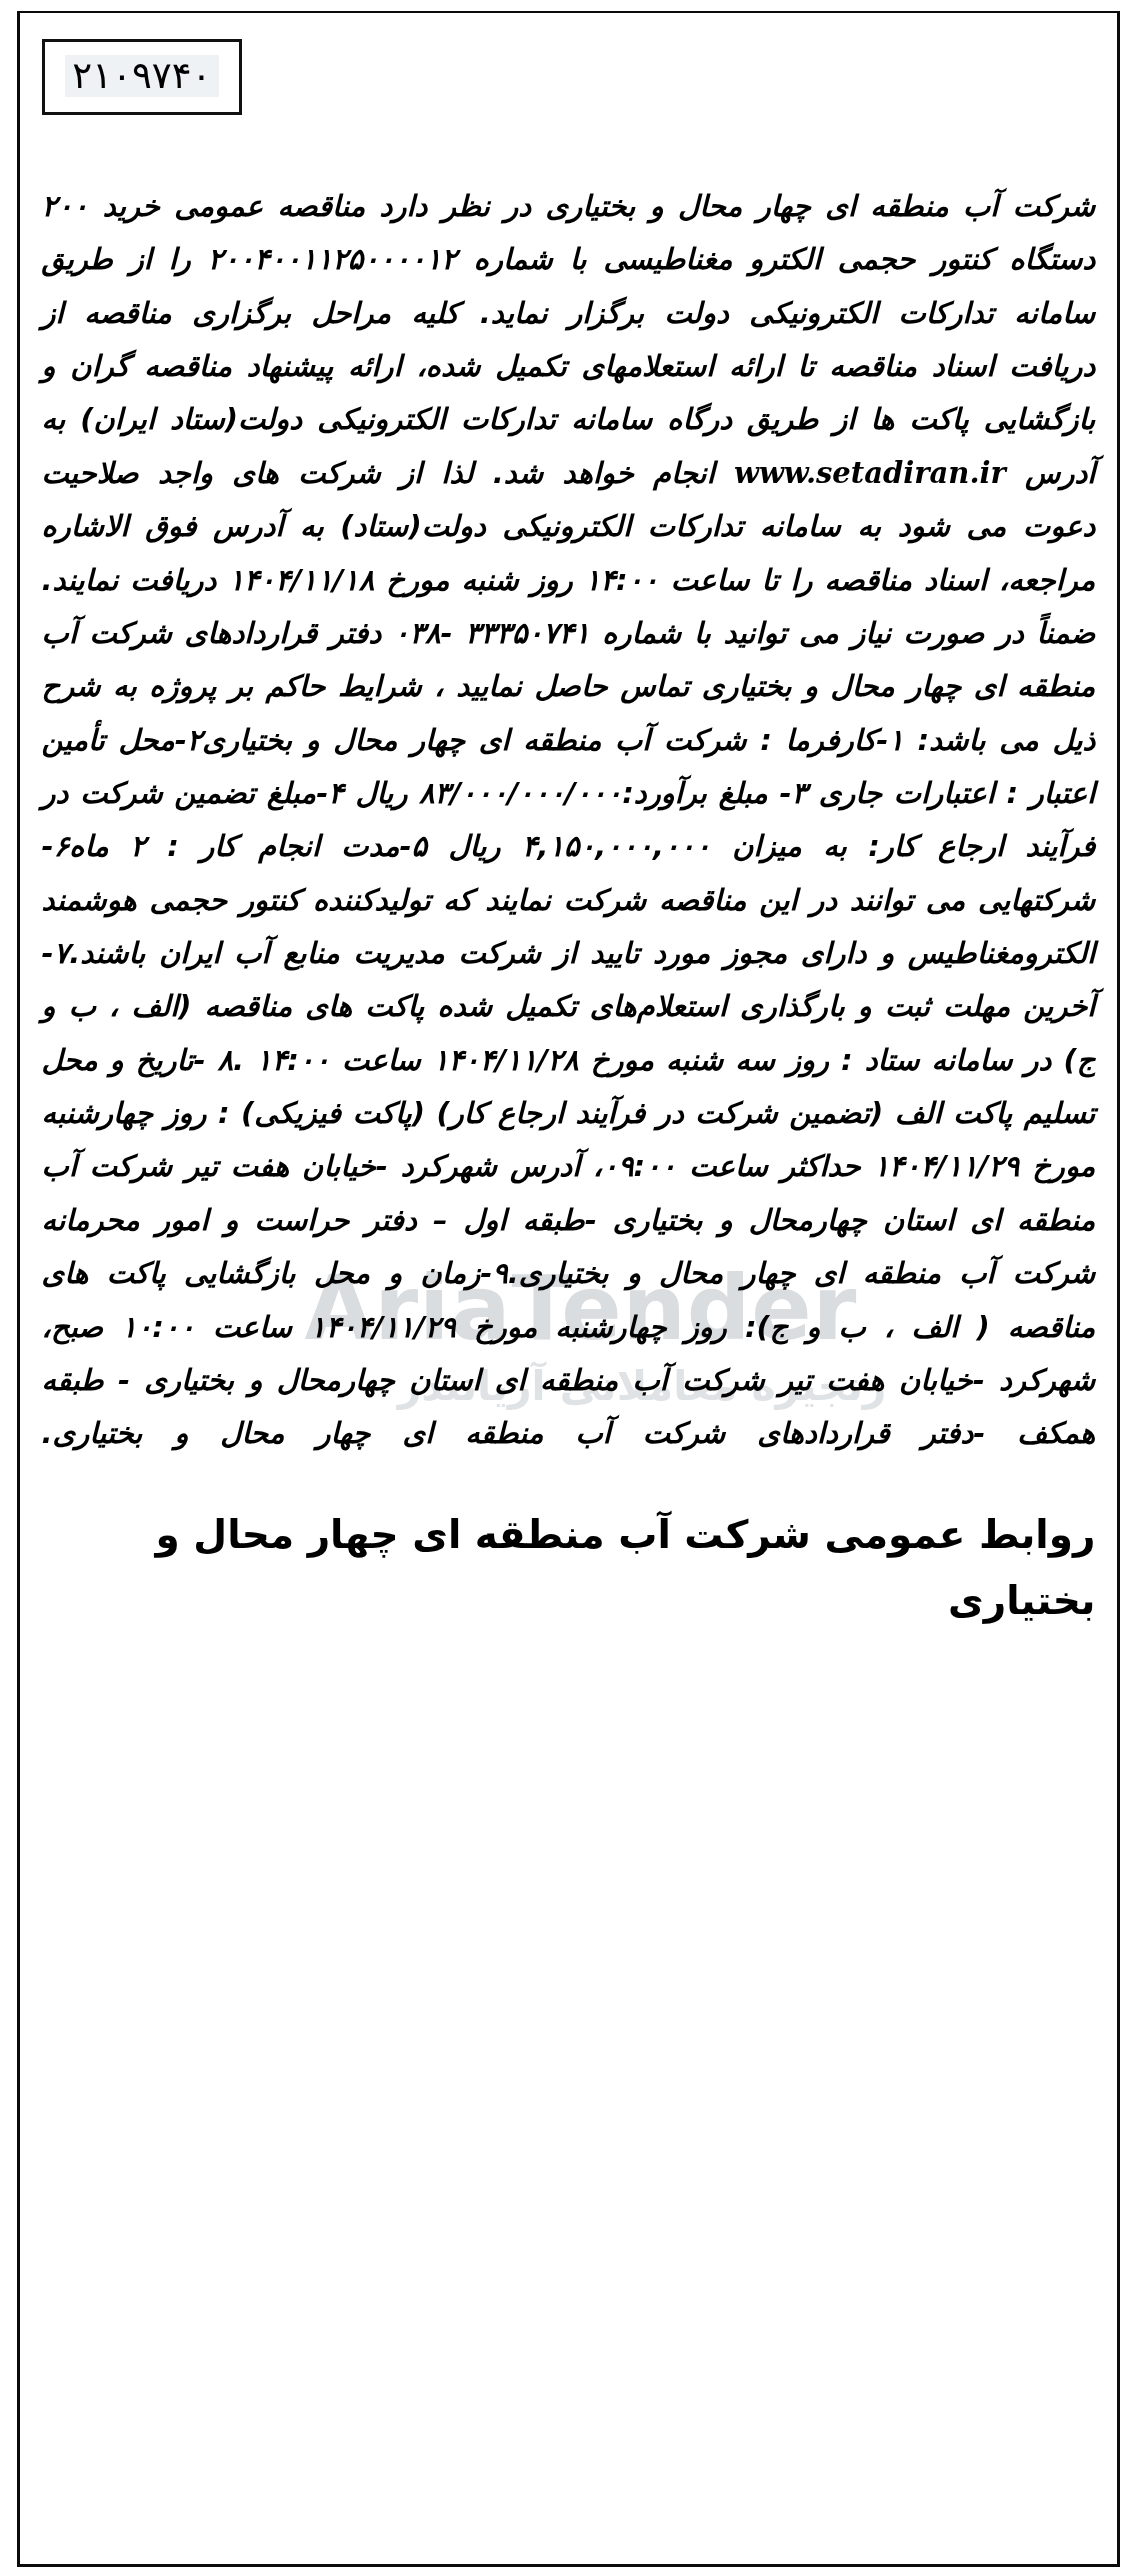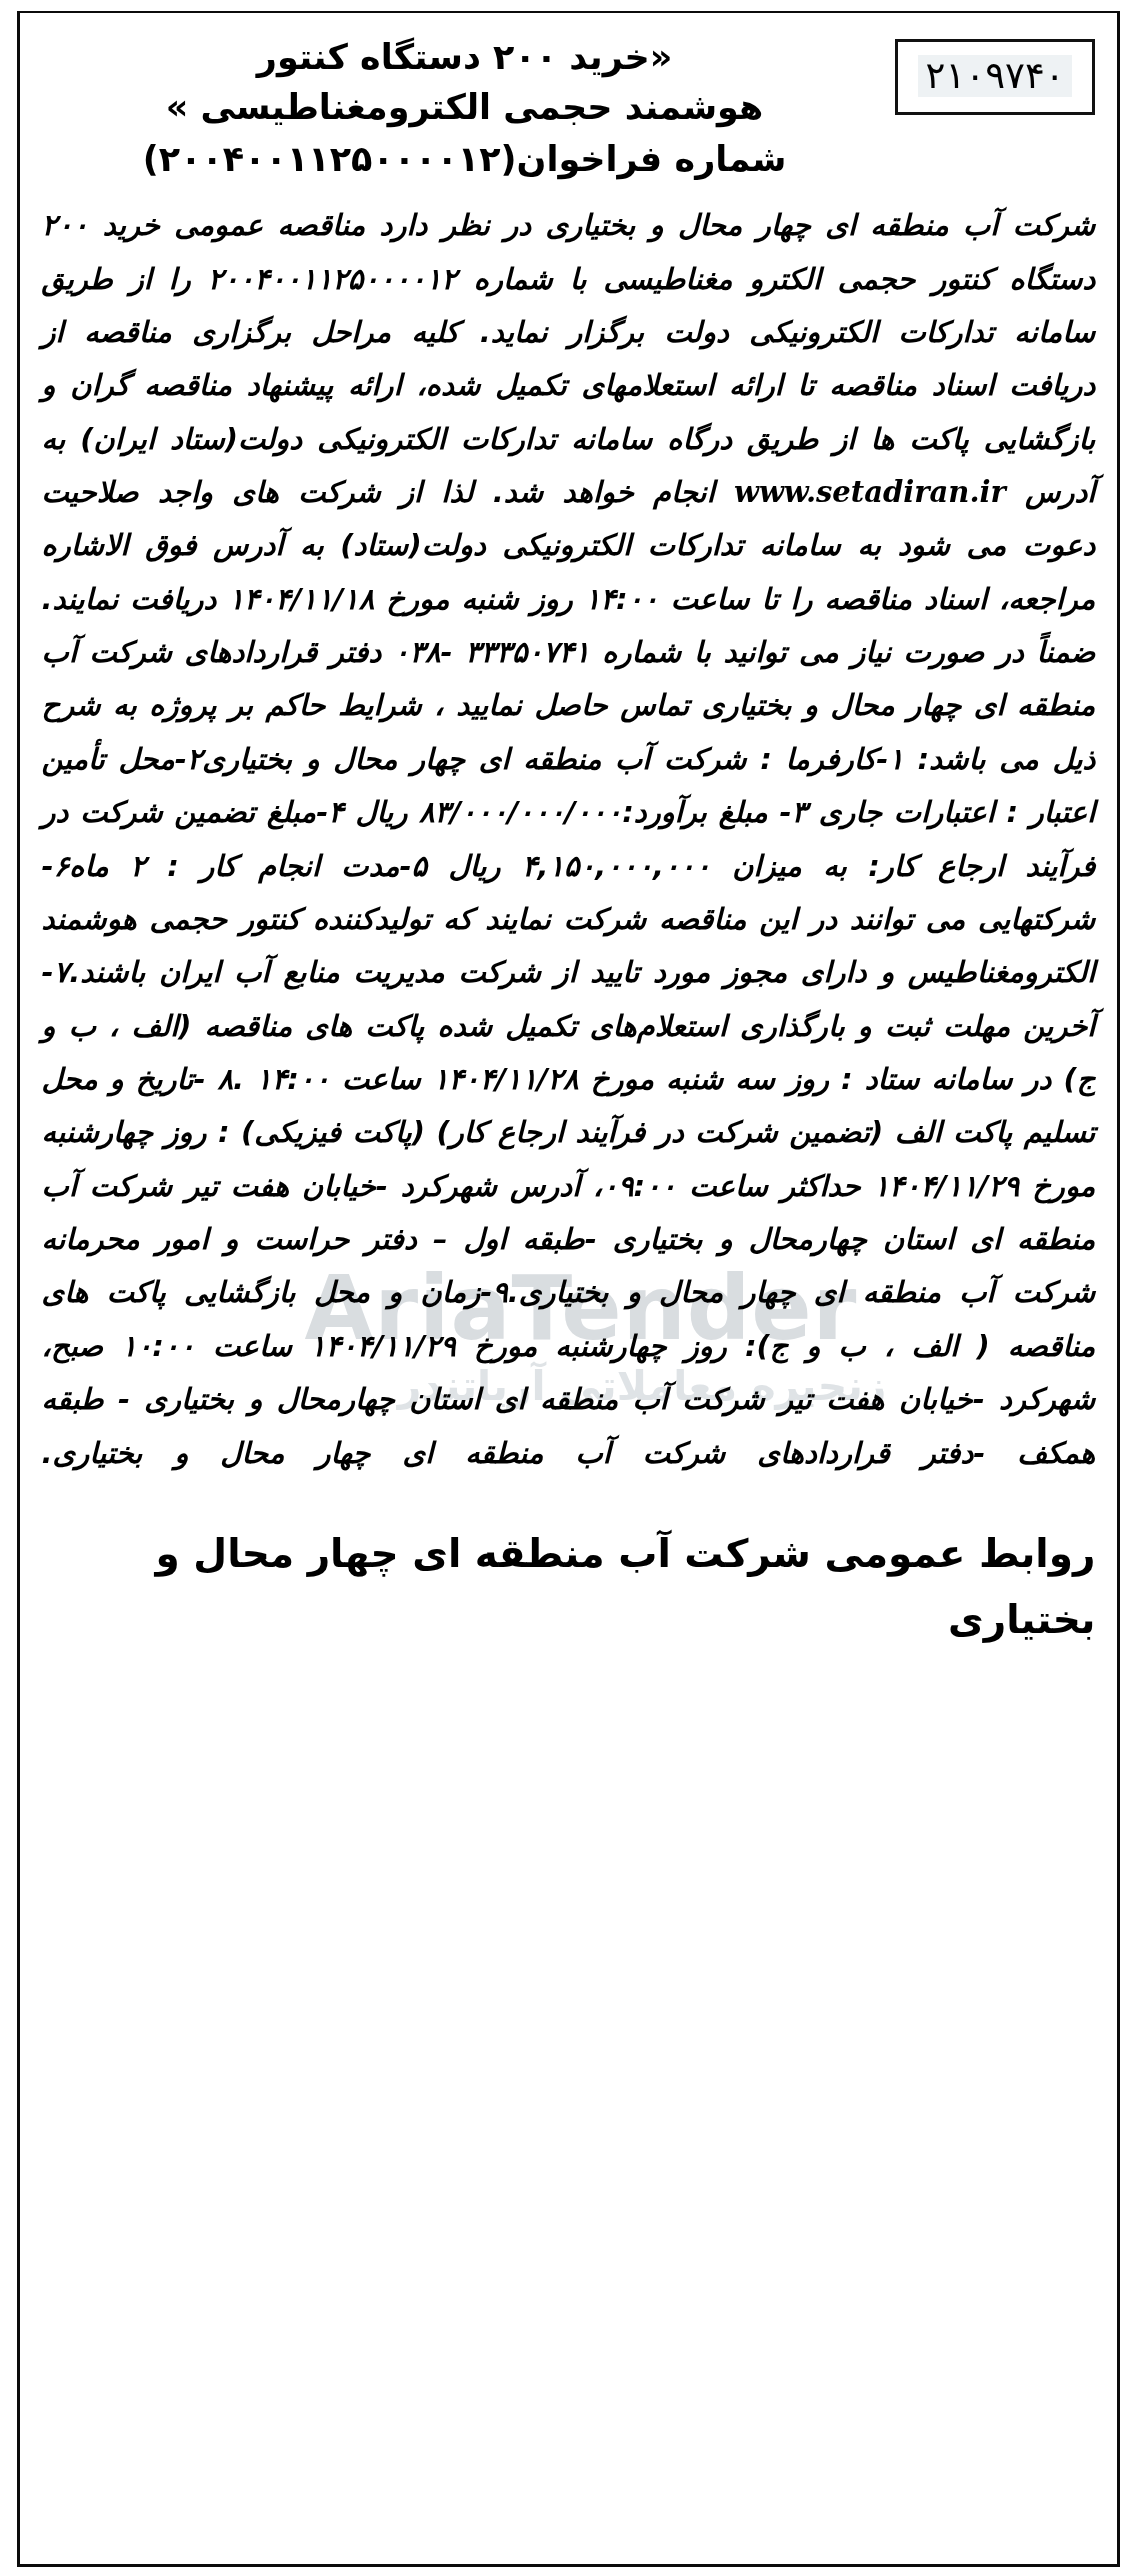--- a/index.html
+++ b/index.html
@@ -151,25 +151,20 @@
 <body>
 
 <div class="page">
   <div class="frame">
 
     <div class="wm wm-brand">AriaTender</div>
     <div class="wm wm-fa">زنجیره معاملاتی آریاتندر</div>
 
     <div class="header">
 
-      <div class="title-block">
-        <div class="title-line t1">«خرید ۲۰۰ دستگاه کنتور</div>
-        <div class="title-line t2">هوشمند حجمی الکترومغناطیسی »</div>
-        <div class="title-line t3">شماره فراخوان(۲۰۰۴۰۰۱۱۲۵۰۰۰۰۱۲)</div>
-      </div>
 
       <div class="id-box">
         <span class="id-value">۲۱۰۹۷۴۰</span>
       </div>
 
     </div>
 
     <div class="body-text">
       <p><span>شرکت آب منطقه ای چهار محال و بختیاری در نظر دارد مناقصه عمومی خرید ۲۰۰ دستگاه کنتور حجمی الکترو مغناطیسی با شماره ۲۰۰۴۰۰۱۱۲۵۰۰۰۰۱۲ را از طریق سامانه تدارکات الکترونیکی دولت برگزار نماید. کلیه مراحل برگزاری مناقصه از دریافت اسناد مناقصه تا ارائه استعلامهای تکمیل شده، ارائه پیشنهاد مناقصه گران و بازگشایی پاکت ها از طریق درگاه سامانه تدارکات الکترونیکی دولت(ستاد ایران) به آدرس</span> <span class="url">www.setadiran.ir</span> <span>انجام خواهد شد. لذا از شرکت های واجد صلاحیت دعوت می شود به سامانه تدارکات الکترونیکی دولت(ستاد) به آدرس فوق الاشاره مراجعه، اسناد مناقصه را تا ساعت ۱۴:۰۰ روز شنبه مورخ ۱۴۰۴/۱۱/۱۸ دریافت نمایند. ضمناً در صورت نیاز می توانید با شماره ۳۳۳۵۰۷۴۱ -۰۳۸ دفتر قراردادهای شرکت آب منطقه ای چهار محال و بختیاری تماس حاصل نمایید ، شرایط حاکم بر پروژه به شرح ذیل می باشد: ۱-کارفرما : شرکت آب منطقه ای چهار محال و بختیاری۲-محل تأمین اعتبار : اعتبارات جاری ۳- مبلغ برآورد:۸۳/۰۰۰/۰۰۰/۰۰۰ ریال ۴-مبلغ تضمین شرکت در فرآیند ارجاع کار: به میزان ۴,۱۵۰,۰۰۰,۰۰۰ ریال ۵-مدت انجام کار : ۲ ماه۶- شرکتهایی می توانند در این مناقصه شرکت نمایند که تولیدکننده کنتور حجمی هوشمند الکترومغناطیس و دارای مجوز مورد تایید از شرکت مدیریت منابع آب ایران باشند.۷-آخرین مهلت ثبت و بارگذاری استعلام‌های تکمیل شده پاکت های مناقصه (الف ، ب و ج) در سامانه ستاد : روز سه شنبه مورخ ۱۴۰۴/۱۱/۲۸ ساعت ۱۴:۰۰ .۸ -تاریخ و محل تسلیم پاکت الف (تضمین شرکت در فرآیند ارجاع کار) (پاکت فیزیکی) : روز چهارشنبه مورخ ۱۴۰۴/۱۱/۲۹ حداکثر ساعت ۰۹:۰۰، آدرس شهرکرد -خیابان هفت تیر شرکت آب منطقه ای استان چهارمحال و بختیاری -طبقه اول – دفتر حراست و امور محرمانه شرکت آب منطقه ای چهار محال و بختیاری.۹-زمان و محل بازگشایی پاکت های مناقصه ( الف ، ب و ج): روز چهارشنبه مورخ ۱۴۰۴/۱۱/۲۹ ساعت ۱۰:۰۰ صبح، شهرکرد -خیابان هفت تیر شرکت آب منطقه ای استان چهارمحال و بختیاری - طبقه همکف -دفتر قراردادهای شرکت آب منطقه ای چهار محال و بختیاری.</span></p>
     </div>

